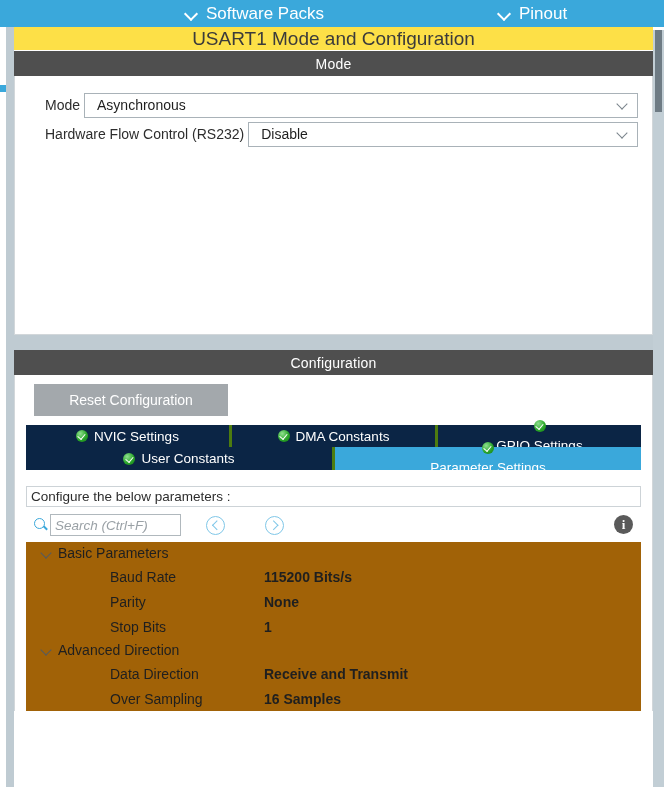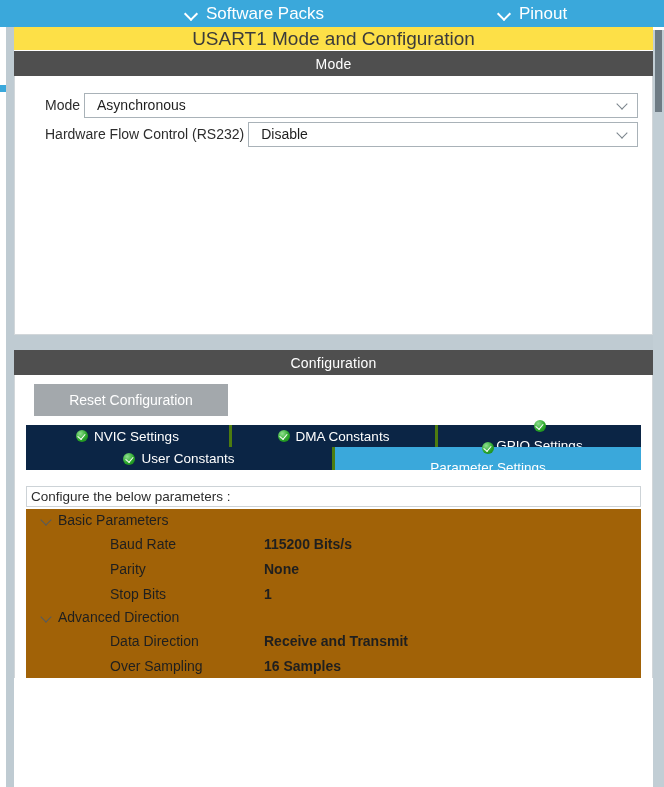--- a/index.html
+++ b/index.html
@@ -440,20 +440,27 @@
           <span>User Constants</span>
         </div>
         <div class="tab active">
           <span class="check-ico"></span>
           <span>Parameter Settings</span>
         </div>
       </div>
 
       <div class="hint-bar">Configure the below parameters :</div>
 
+      <div class="search-row">
+        <span class="search-ico"></span>
+        <input class="search-input" type="text" placeholder="Search (Ctrl+F)" style="">
+        <span class="navbtn back"></span>
+        <span class="navbtn fwd"></span>
+        <span class="info-ico">i</span>
+      </div>
 
       <div class="tree">
 
         <div class="group-row">
           <span class="tri"></span>
           <span>Basic Parameters</span>
         </div>
 
         <div class="param-row">
           <span class="param-name">Baud Rate</span>

